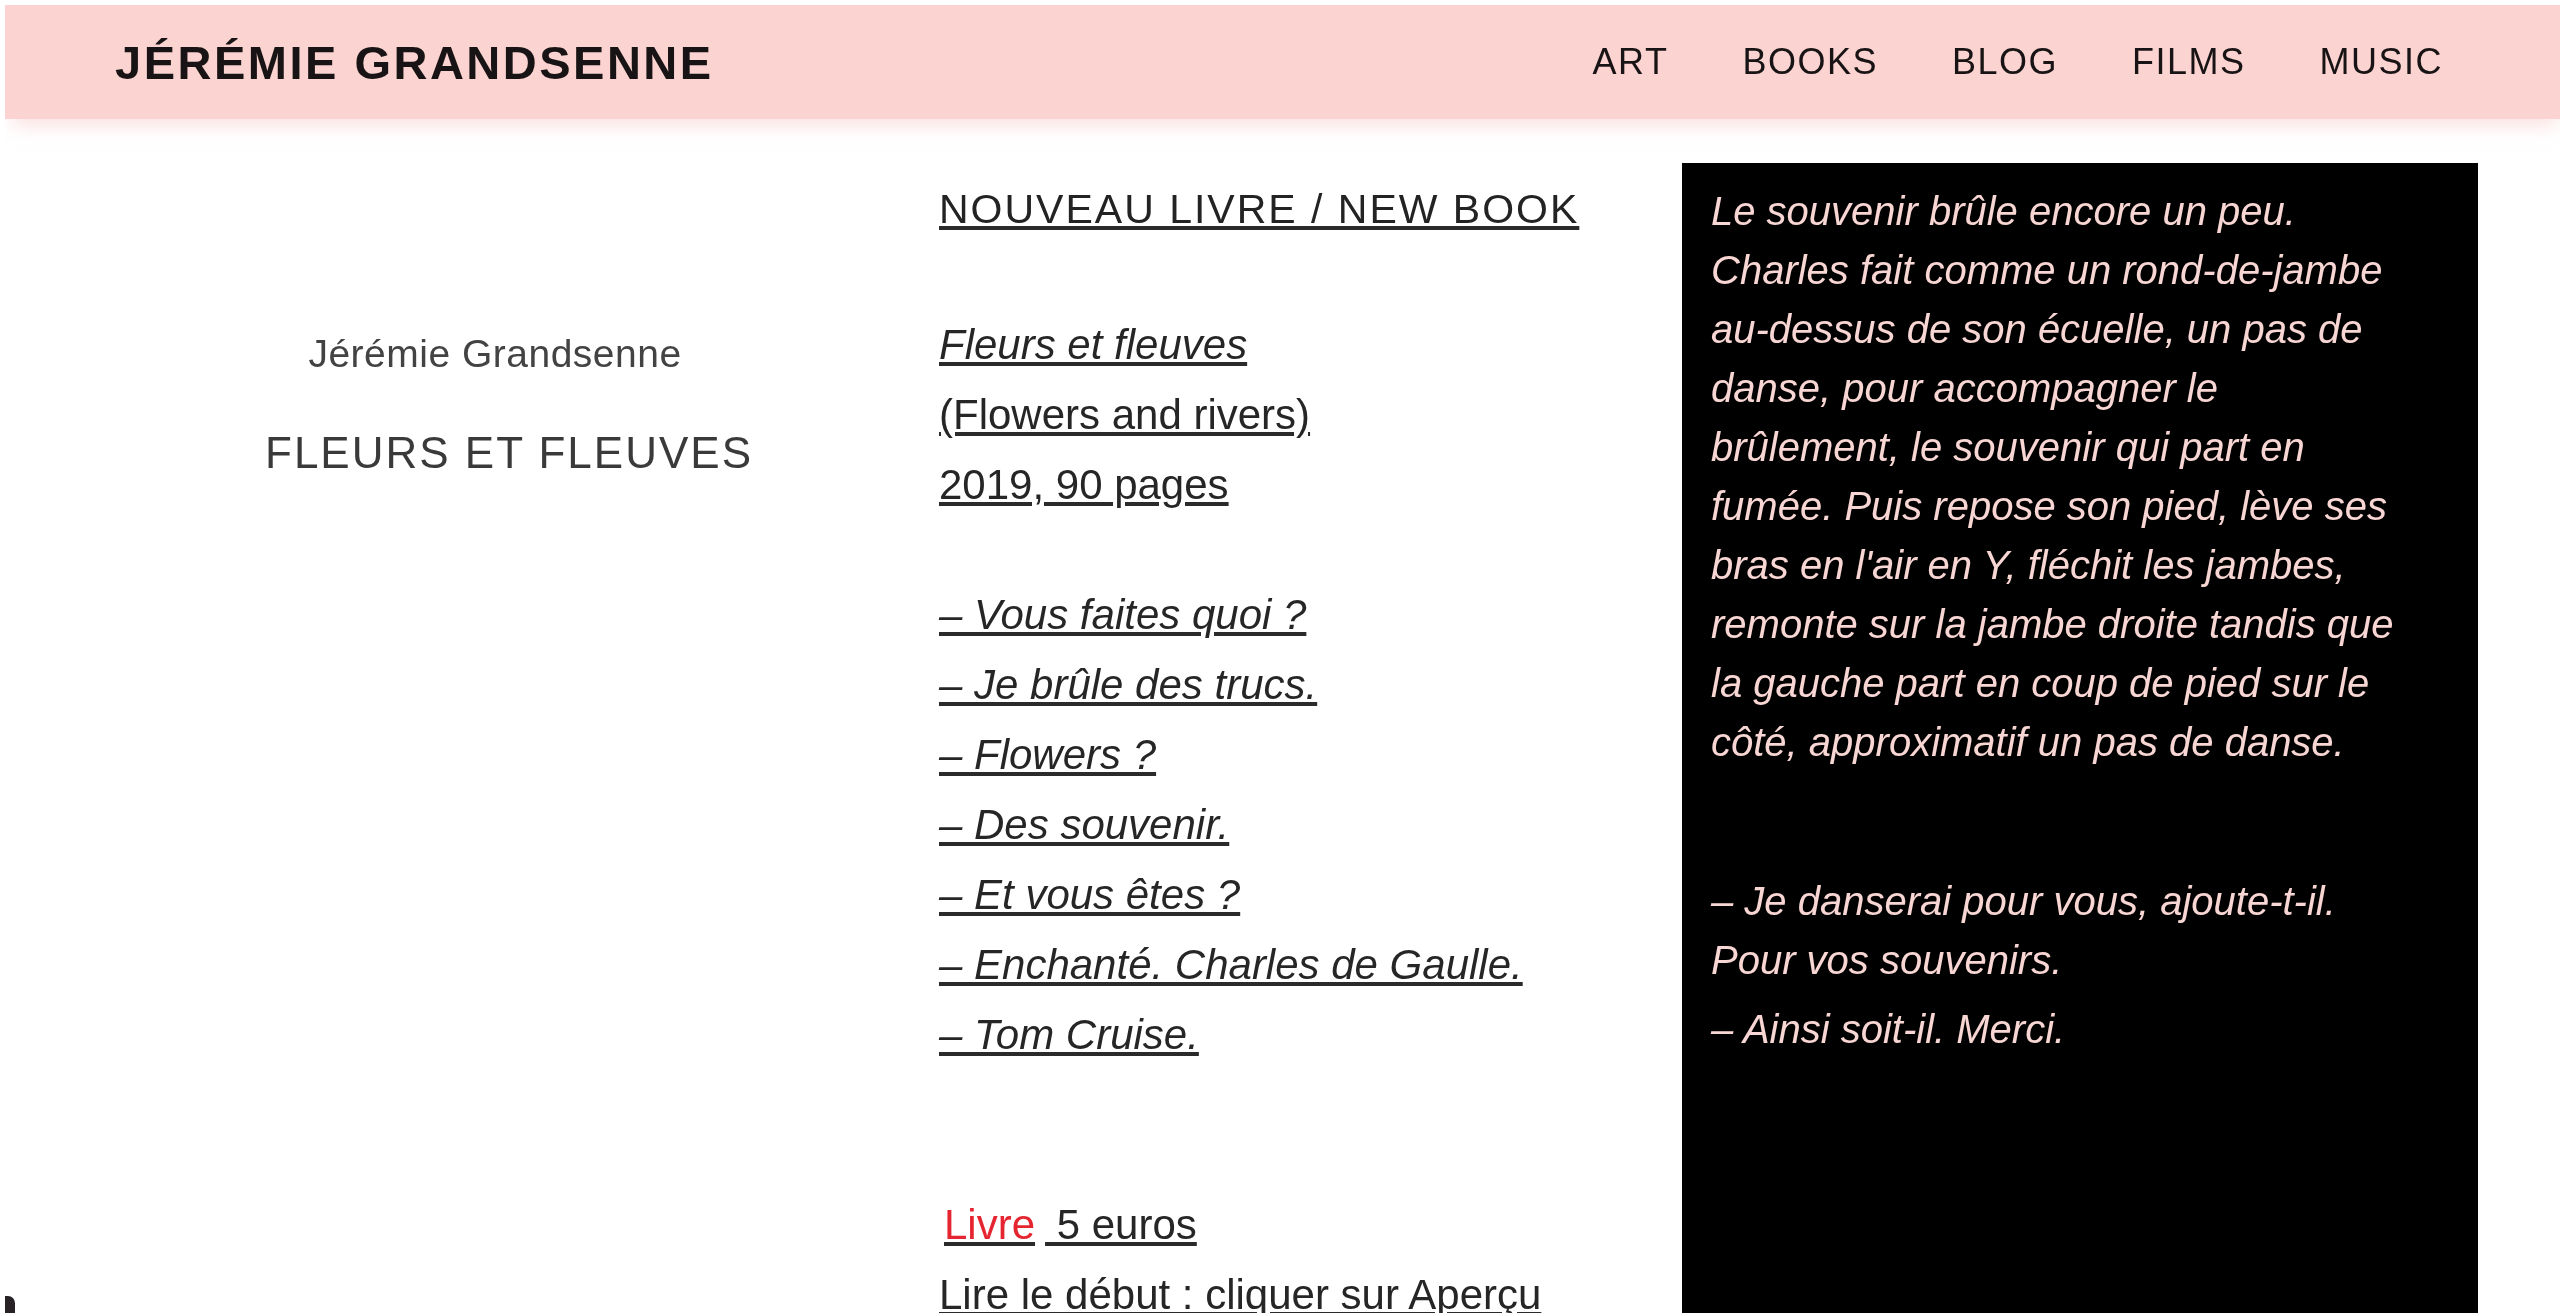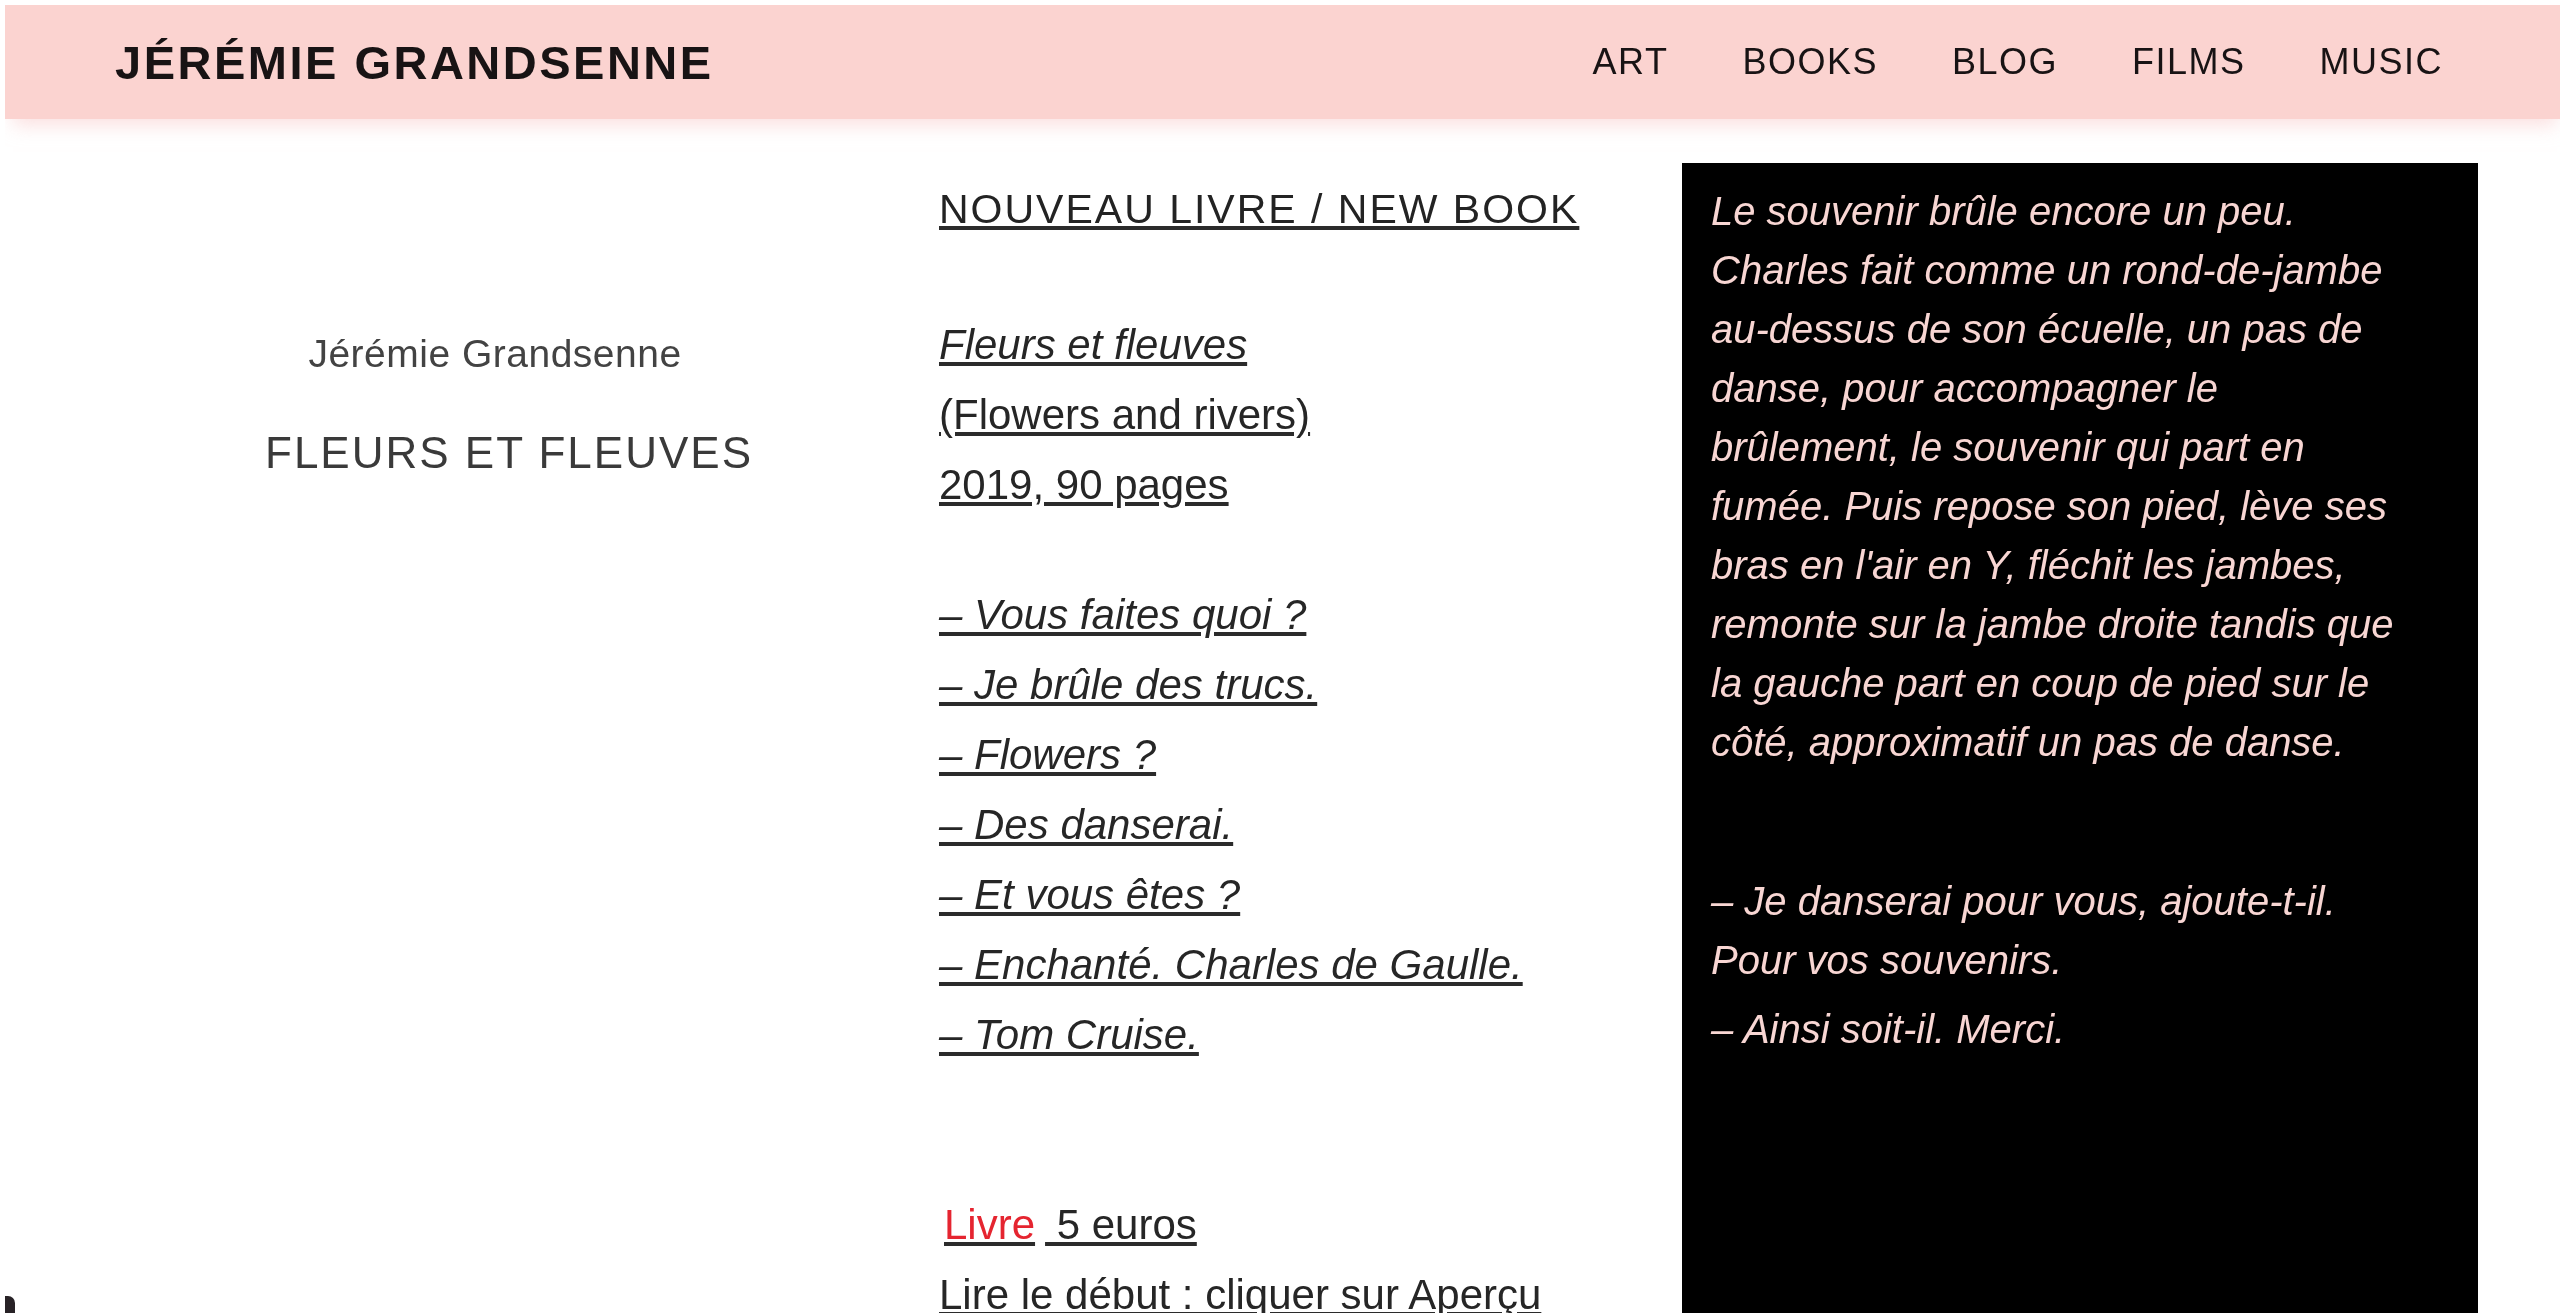--- a/index.html
+++ b/index.html
@@ -106,21 +106,21 @@
 
     <div class="line italic">Fleurs et fleuves</div>
     <div class="line">(Flowers and rivers)</div>
     <div class="line">2019, 90 pages</div>
 
     <div class="spacer-60"></div>
 
     <div class="line italic">– Vous faites quoi ?</div>
     <div class="line italic">– Je brûle des trucs.</div>
     <div class="line italic">– Flowers ?</div>
-    <div class="line italic">– Des danserai.</div>
+    <div class="line italic">– Des souvenir.</div>
     <div class="line italic">– Et vous êtes ?</div>
     <div class="line italic">– Enchanté. Charles de Gaulle.</div>
     <div class="line italic">– Tom Cruise.</div>
 
     <div class="spacer-120"></div>
 
     <div class="price-line">
       <span class="link-red">Livre</span><span class="price-rest"> 5 euros</span>
     </div>
     <div class="line">Lire le début : cliquer sur Aperçu</div>

